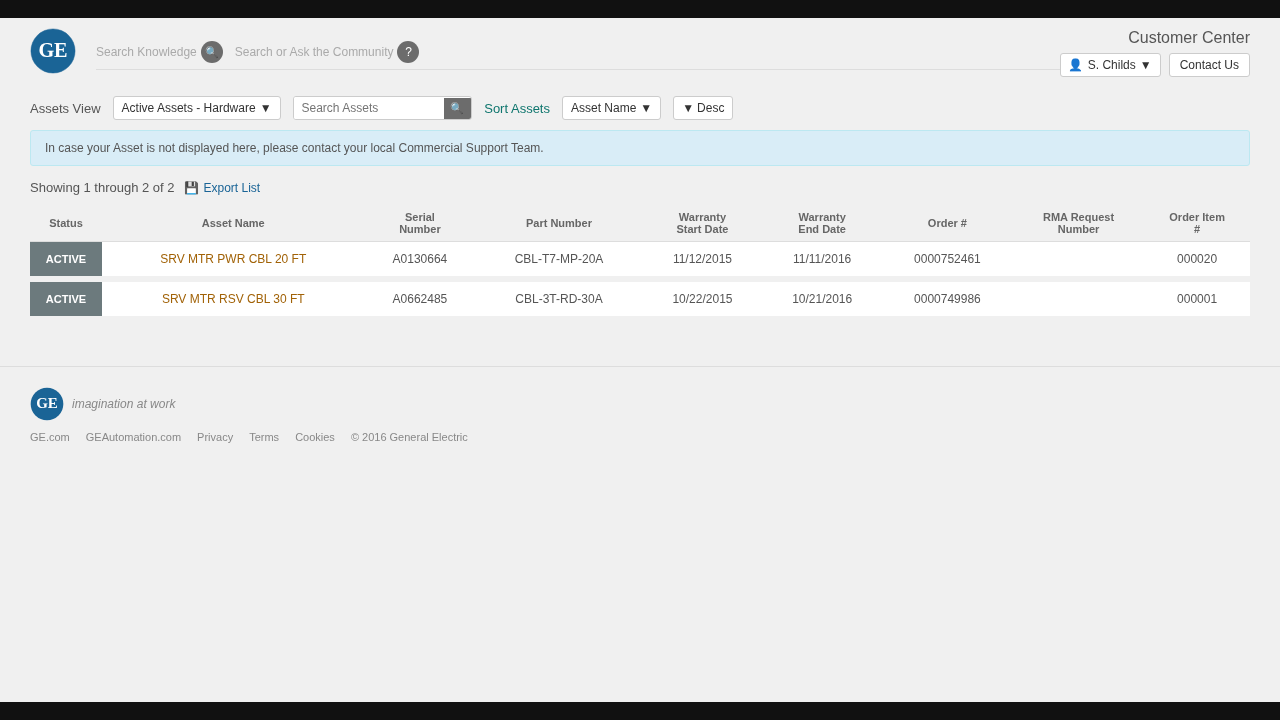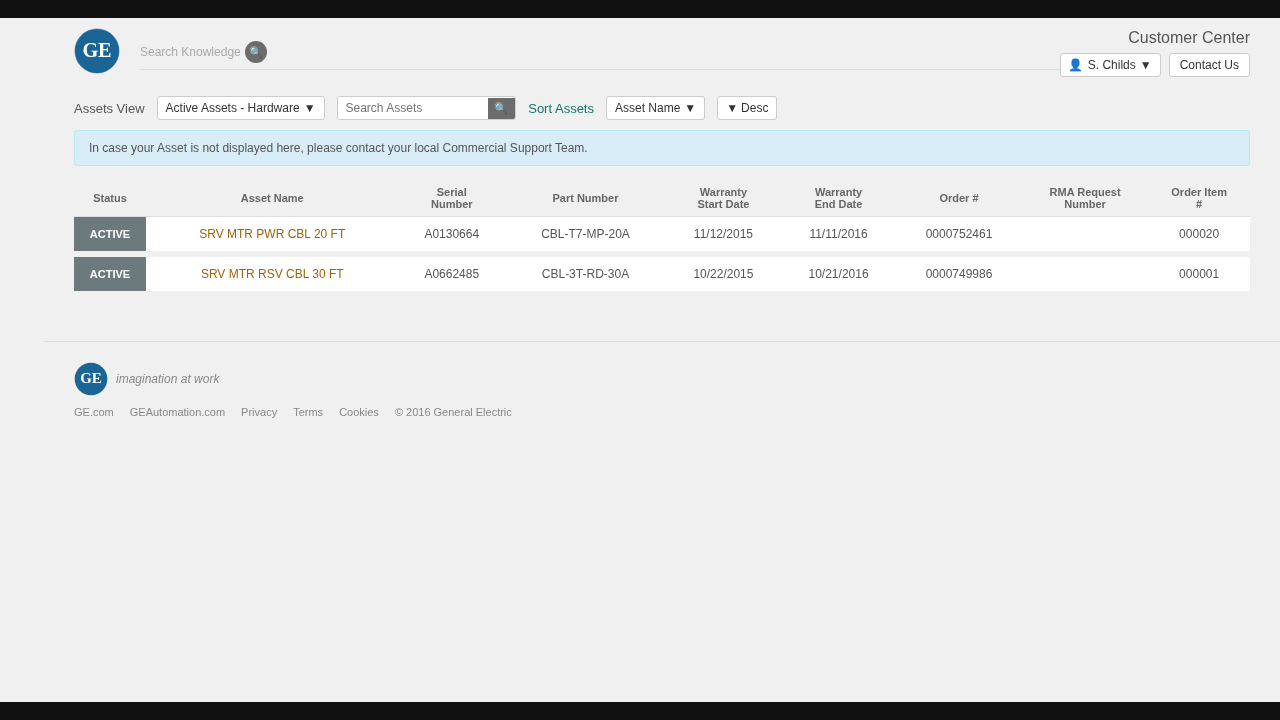--- a/index.html
+++ b/index.html
@@ -14,21 +14,20 @@
     .black-bar-top, .black-bar-bottom {
       background: #111;
       height: 18px;
       width: 100%;
     }
 
     
     .main-wrapper {
       background: #f0f0f0;
       min-height: calc(720px - 36px);
-      padding-left: 44px;
     }
 
     
     .header {
       background: #f0f0f0;
       padding: 0 30px;
     }
 
     .header-top {
       display: flex;
@@ -378,20 +377,24 @@
           <text x="50" y="62" font-family="serif" font-size="44" fill="white" text-anchor="middle" font-weight="bold">GE</text>
         </svg>
       </div>
 
       <div style="flex:1; padding-left: 20px;">
         <div class="nav-bar">
           <div class="nav-search-area">
             <div class="search-knowledge">
               <span style="font-size:12px; color:#aaa;">Search Knowledge</span>
               <div class="search-icon-circle">🔍</div>
+            </div>
+            <div class="search-community">
+              <span style="font-size:12px; color:#aaa;">Search or Ask the Community</span>
+              <div class="question-icon-circle">?</div>
             </div>
           </div>
         </div>
       </div>
 
       <div class="header-right">
         <div class="customer-center-title">Customer Center</div>
         <div class="header-right-controls">
           <div class="user-dropdown">
             <span class="user-icon">👤</span>
@@ -424,20 +427,27 @@
       <div class="desc-btn">
         <span>▼</span>
         <span>Desc</span>
       </div>
     </div>
 
     <div class="info-banner">
       <span>In case your Asset is not displayed here, please contact your local Commercial Support Team.</span>
     </div>
 
+    <div class="results-info">
+      <span>Showing 1 through 2 of 2</span>
+      <span class="export-link">
+        <span>💾</span>
+        <span>Export List</span>
+      </span>
+    </div>
 
     <table class="assets-table">
       <thead>
         <tr>
           <th>Status</th>
           <th>Asset Name</th>
           <th>Serial<br>Number</th>
           <th>Part Number</th>
           <th>Warranty<br>Start Date</th>
           <th>Warranty<br>End Date</th>

